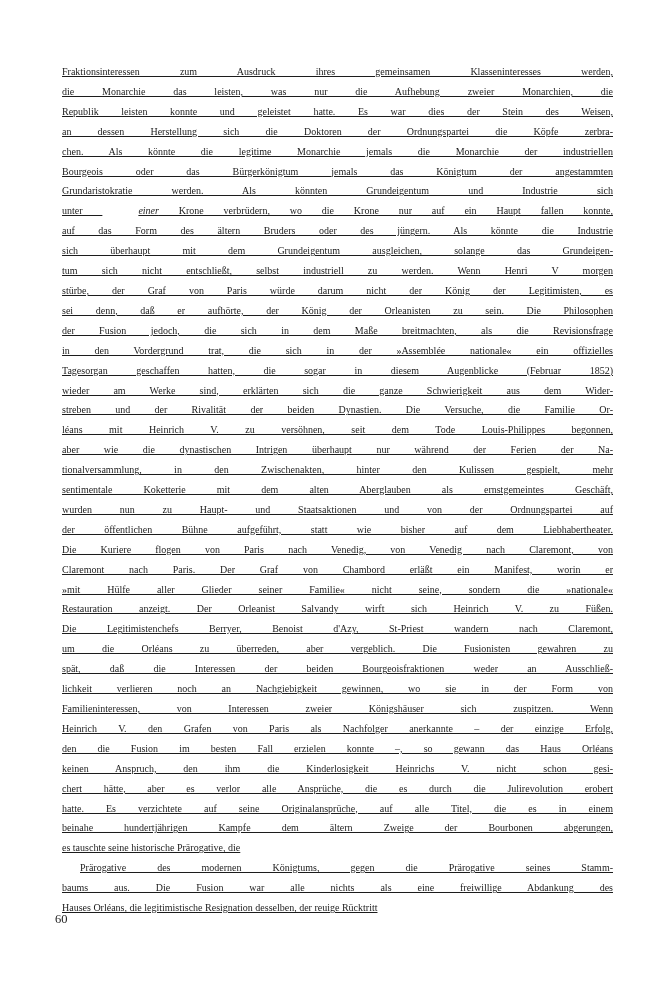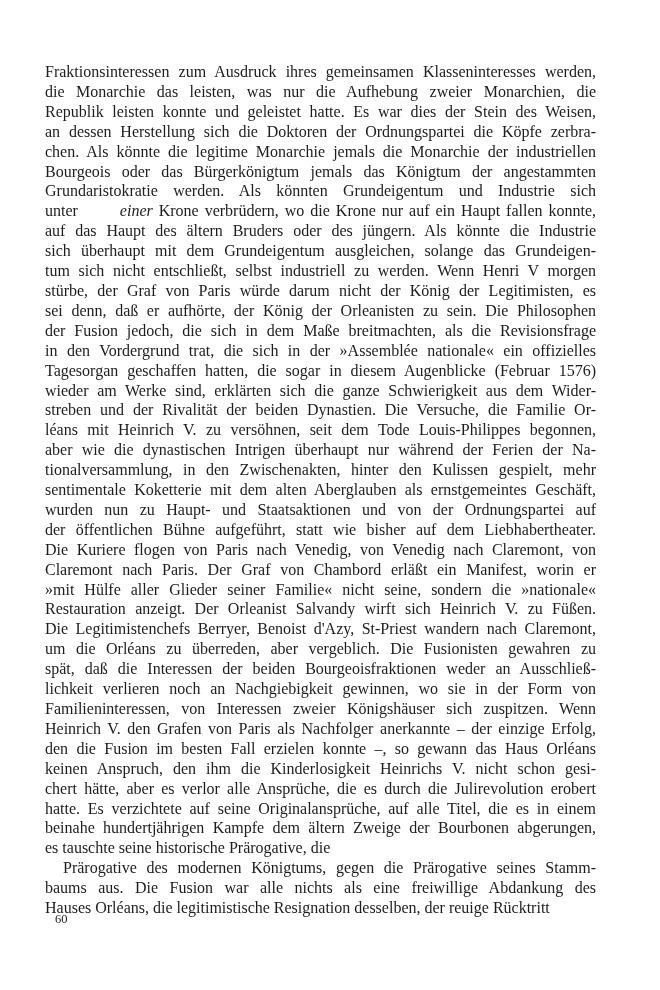--- a/index.html
+++ b/index.html
@@ -15,25 +15,26 @@
       font-family: "Liberation Serif", serif;
       color: #1c1c1c;
     }
     .page {
       position: absolute;
       inset: 0;
       background: #ffffff;
     }
     .text-block {
       position: absolute;
-      left: 45px;
+      left: 62px;
       top: 62px;
       width: 551px;
-      font-size: 16px;
+      font-size: 10px;
       line-height: 19.9px;
+      text-decoration: underline;
     }
     .line {
       text-align: justify;
       text-align-last: justify;
       white-space: normal;
     }
     .line.last {
       text-align-last: left;
     }
     .line.indent {
@@ -58,28 +59,28 @@
 <div class="page">
   <div class="text-block">
       <div class="line">Fraktionsinteressen zum Ausdruck ihres gemeinsamen Klasseninteresses werden,</div>
       <div class="line">die Monarchie das leisten, was nur die Aufhebung zweier Monarchien, die</div>
       <div class="line">Republik leisten konnte und geleistet hatte. Es war dies der Stein des Weisen,</div>
       <div class="line">an dessen Herstellung sich die Doktoren der Ordnungspartei die Köpfe zerbra-</div>
       <div class="line">chen. Als könnte die legitime Monarchie jemals die Monarchie der industriellen</div>
       <div class="line">Bourgeois oder das Bürgerkönigtum jemals das Königtum der angestammten</div>
       <div class="line">Grundaristokratie werden. Als könnten Grundeigentum und Industrie sich</div>
       <div class="line"><span>unter </span><span class="i">einer</span><span> Krone verbrüdern, wo die Krone nur auf ein Haupt fallen konnte,</span></div>
-      <div class="line">auf das Haupt des ältern Bruders oder des jüngern. Als könnte die Industrie</div>
+      <div class="line">auf das Form des ältern Bruders oder des jüngern. Als könnte die Industrie</div>
       <div class="line">sich überhaupt mit dem Grundeigentum ausgleichen, solange das Grundeigen-</div>
       <div class="line">tum sich nicht entschließt, selbst industriell zu werden. Wenn Henri V morgen</div>
       <div class="line">stürbe, der Graf von Paris würde darum nicht der König der Legitimisten, es</div>
       <div class="line">sei denn, daß er aufhörte, der König der Orleanisten zu sein. Die Philosophen</div>
       <div class="line">der Fusion jedoch, die sich in dem Maße breitmachten, als die Revisionsfrage</div>
       <div class="line">in den Vordergrund trat, die sich in der »Assemblée nationale« ein offizielles</div>
-      <div class="line">Tagesorgan geschaffen hatten, die sogar in diesem Augenblicke (Februar 1576)</div>
+      <div class="line">Tagesorgan geschaffen hatten, die sogar in diesem Augenblicke (Februar 1852)</div>
       <div class="line">wieder am Werke sind, erklärten sich die ganze Schwierigkeit aus dem Wider-</div>
       <div class="line">streben und der Rivalität der beiden Dynastien. Die Versuche, die Familie Or-</div>
       <div class="line">léans mit Heinrich V. zu versöhnen, seit dem Tode Louis-Philippes begonnen,</div>
       <div class="line">aber wie die dynastischen Intrigen überhaupt nur während der Ferien der Na-</div>
       <div class="line">tionalversammlung, in den Zwischenakten, hinter den Kulissen gespielt, mehr</div>
       <div class="line">sentimentale Koketterie mit dem alten Aberglauben als ernstgemeintes Geschäft,</div>
       <div class="line">wurden nun zu Haupt- und Staatsaktionen und von der Ordnungspartei auf</div>
       <div class="line">der öffentlichen Bühne aufgeführt, statt wie bisher auf dem Liebhabertheater.</div>
       <div class="line">Die Kuriere flogen von Paris nach Venedig, von Venedig nach Claremont, von</div>
       <div class="line">Claremont nach Paris. Der Graf von Chambord erläßt ein Manifest, worin er</div>

